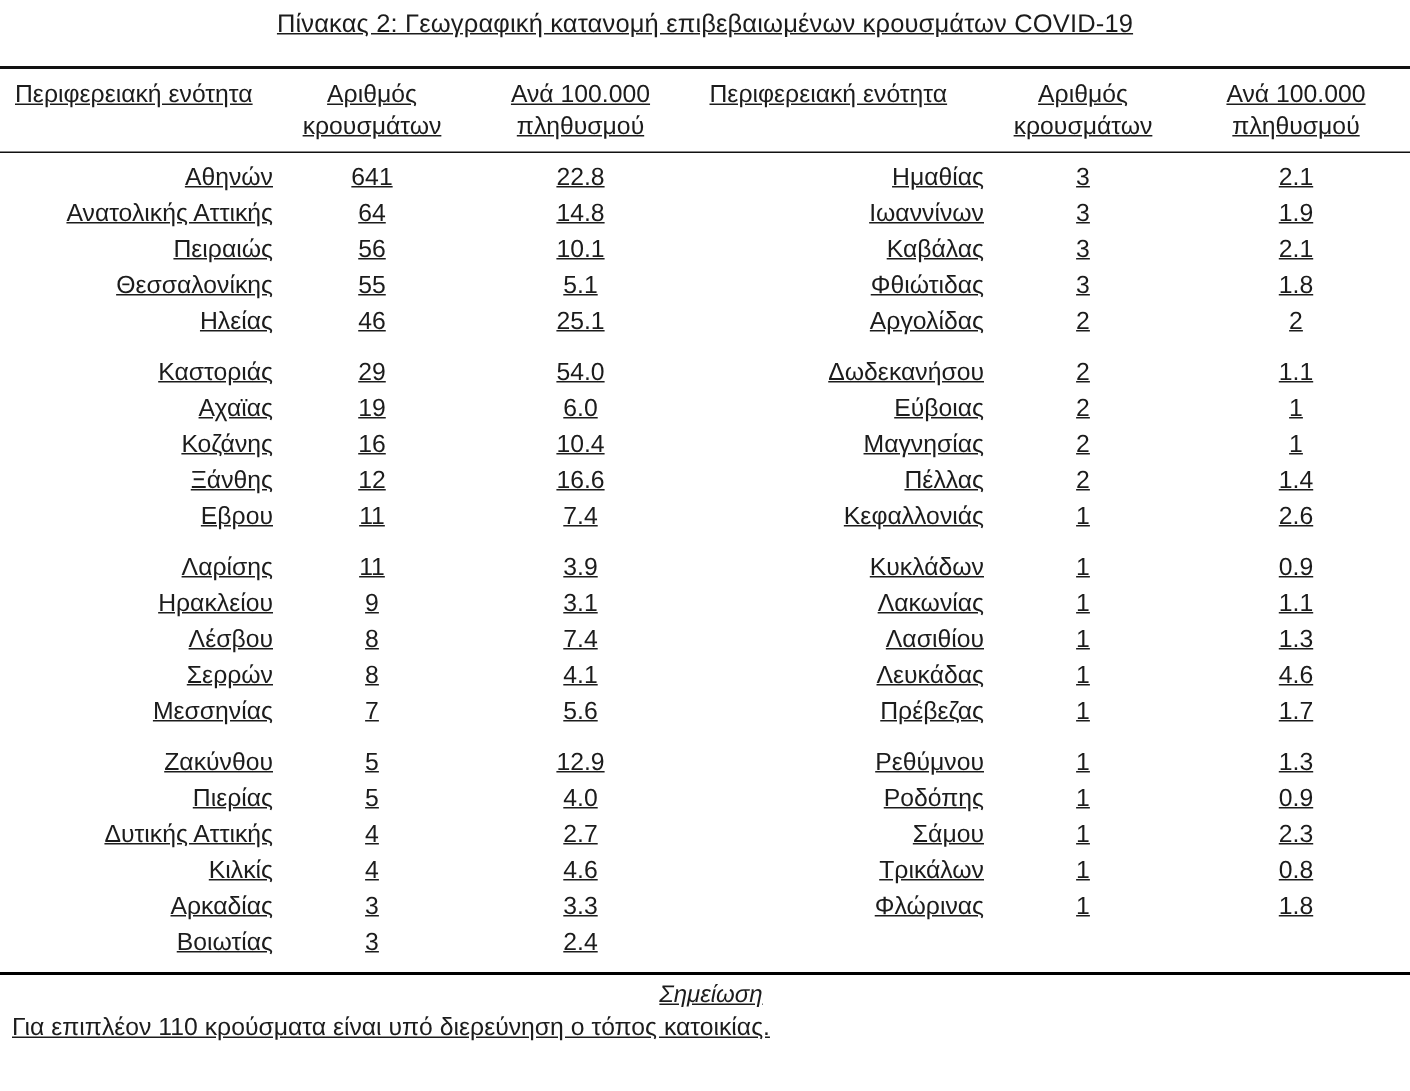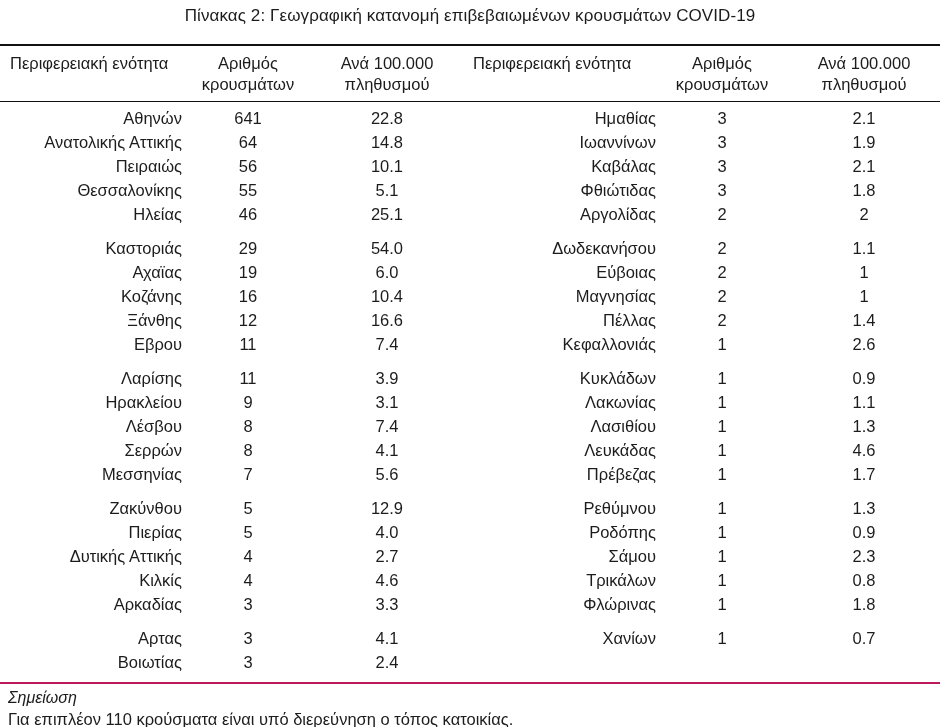--- a/index.html
+++ b/index.html
@@ -10,36 +10,37 @@
     height: 727px;
     overflow: hidden;
     font-family: "Liberation Sans", "DejaVu Sans", sans-serif;
     color: #1c1c1c;
     -webkit-font-smoothing: antialiased;
   }
   .page {
     width: 940px;
     height: 527px;
     box-sizing: border-box;
+    text-decoration: underline;
   }
   .title {
     box-sizing: border-box;
     height: 44px;
     padding-top: 5px;
     text-align: center;
     font-size: 17px;
     line-height: 22px;
     letter-spacing: 0.1px;
   }
   table.data-table {
     width: 940px;
     border-collapse: collapse;
     table-layout: fixed;
     border-top: 2px solid #111;
-    border-bottom: 2px solid #be185d;
+    border-bottom: 2px solid #000000;
   }
   col.c-region-l { width: 182px; }
   col.c-cases-l  { width: 132px; }
   col.c-rate-l   { width: 146px; }
   col.c-region-r { width: 196px; }
   col.c-cases-r  { width: 132px; }
   col.c-rate-r   { width: 152px; }
 
   thead th {
     font-weight: 400;
@@ -67,20 +68,21 @@
   tbody tr.group-start td { padding-top: 10px; }
   tbody tr:last-child td { padding-bottom: 8px; }
 
   .note {
     padding: 3px 0 0 8px;
   }
   .note-label {
     font-style: italic;
     font-size: 16px;
     line-height: 21px;
+    text-align: center;
   }
   .note-text {
     font-size: 16.5px;
     line-height: 22px;
   }
 </style>
 </head>
 <body>
 
 <div class="page">
@@ -260,28 +262,20 @@
           <td class="num">0.8</td>
         </tr>
         <tr>
           <td class="region">Αρκαδίας</td>
           <td class="num">3</td>
           <td class="num">3.3</td>
           <td class="region region-r">Φλώρινας</td>
           <td class="num">1</td>
           <td class="num">1.8</td>
         </tr>
-        <tr class="group-start">
-          <td class="region">Αρτας</td>
-          <td class="num">3</td>
-          <td class="num">4.1</td>
-          <td class="region region-r">Χανίων</td>
-          <td class="num">1</td>
-          <td class="num">0.7</td>
-        </tr>
         <tr>
           <td class="region">Βοιωτίας</td>
           <td class="num">3</td>
           <td class="num">2.4</td>
           <td class="region region-r"></td>
           <td class="num"></td>
           <td class="num"></td>
         </tr>
       </tbody>
   </table>

